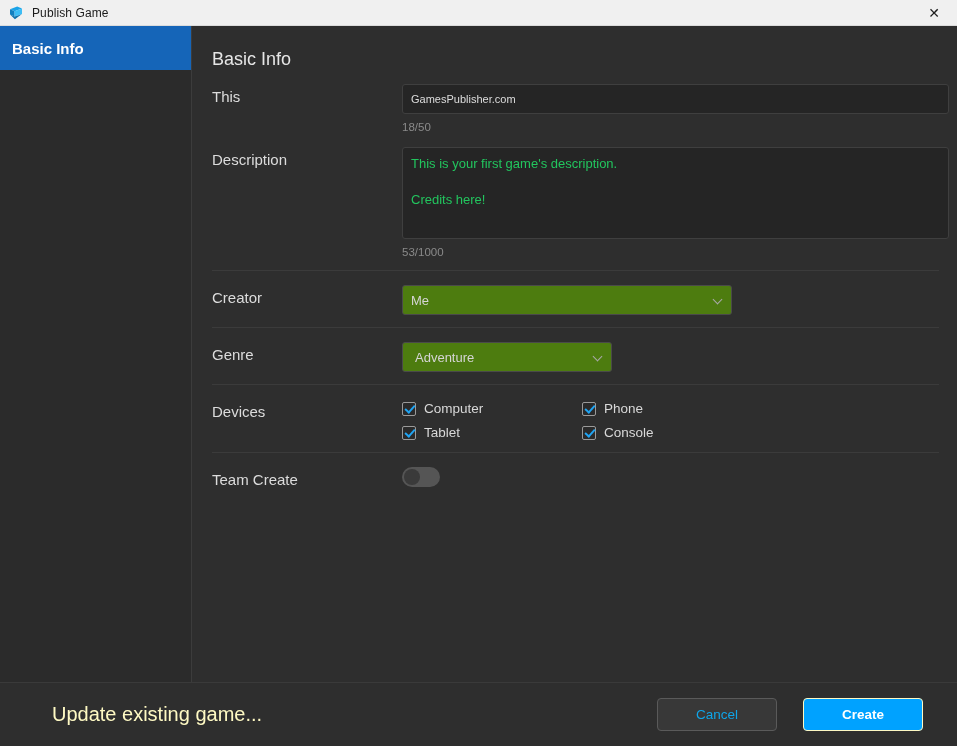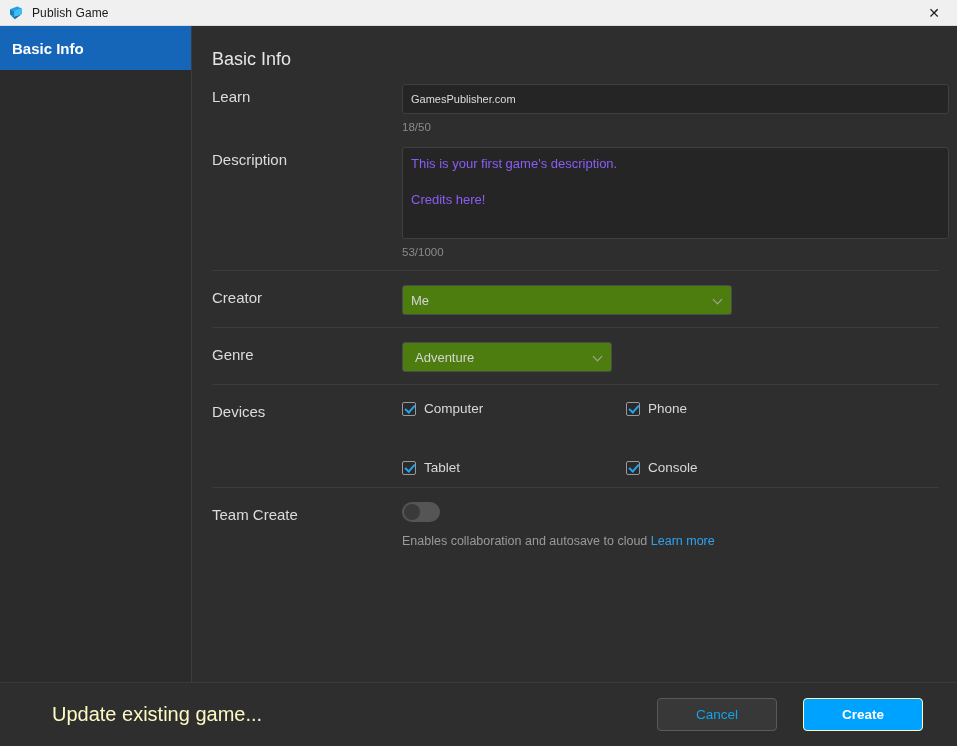--- a/index.html
+++ b/index.html
@@ -138,21 +138,21 @@
     padding: 0 8px;
     outline: none;
   }
   .textarea {
     display: block;
     width: 547px;
     height: 92px;
     background: #252525;
     border: 1px solid #3f3f3f;
     border-radius: 3px;
-    color: #8b5cf6;
+    color: #22c55e;
     font-size: 13px;
     font-family: "Liberation Sans", sans-serif;
     padding: 7px 8px;
     outline: none;
     resize: none;
     line-height: 18px;
   }
   .counter {
     font-size: 11.5px;
     color: #8a8a8a;
@@ -194,21 +194,20 @@
     border-bottom: 1.4px solid #a9a9a9;
     transform: rotate(45deg);
   }
 
   
   .devices-grid {
     display: grid;
     grid-template-columns: 180px 180px;
     row-gap: 9px;
     padding-top: 2px;
-    gap: 44px;
   }
   .cb-item {
     display: flex;
     align-items: center;
     cursor: default;
   }
   .cb-box {
     width: 14px; height: 14px;
     flex: 0 0 14px;
     background: #2a2a2a;
@@ -325,21 +324,21 @@
       </div>
     </div>
 
     <div class="content">
 
       <div class="page-title">Basic Info</div>
 
       <div class="form">
 
         <div class="row">
-          <div class="row-label">Learn</div>
+          <div class="row-label">This</div>
           <div class="row-field">
             <input class="text-input" type="text" value="GamesPublisher.com" style="">
             <div class="counter">18/50</div>
           </div>
         </div>
 
         <div class="row">
           <div class="row-label">Description</div>
           <div class="row-field">
             <textarea class="textarea" style="">This is your first game's description.
@@ -396,24 +395,20 @@
 
             </div>
           </div>
         </div>
 
         <div class="row sep">
           <div class="row-label">Team Create</div>
           <div class="row-field">
             <div class="toggle">
               <span class="toggle-knob"></span>
-            </div>
-            <div class="helper">
-              <span>Enables collaboration and autosave to cloud</span>
-              <span class="link">Learn more</span>
             </div>
           </div>
         </div>
 
       </div>
     </div>
   </div>
 
   <div class="footer">
     <span class="footer-link">Update existing game...</span>

